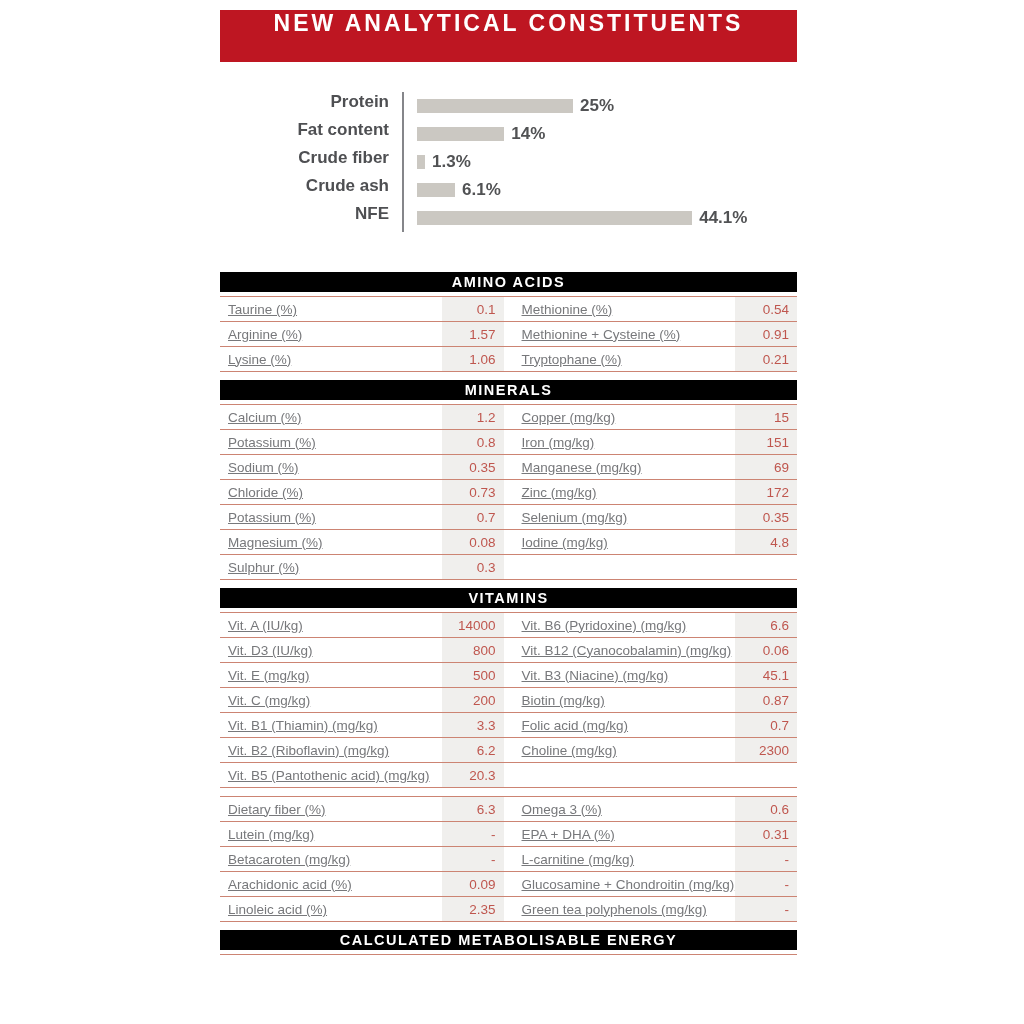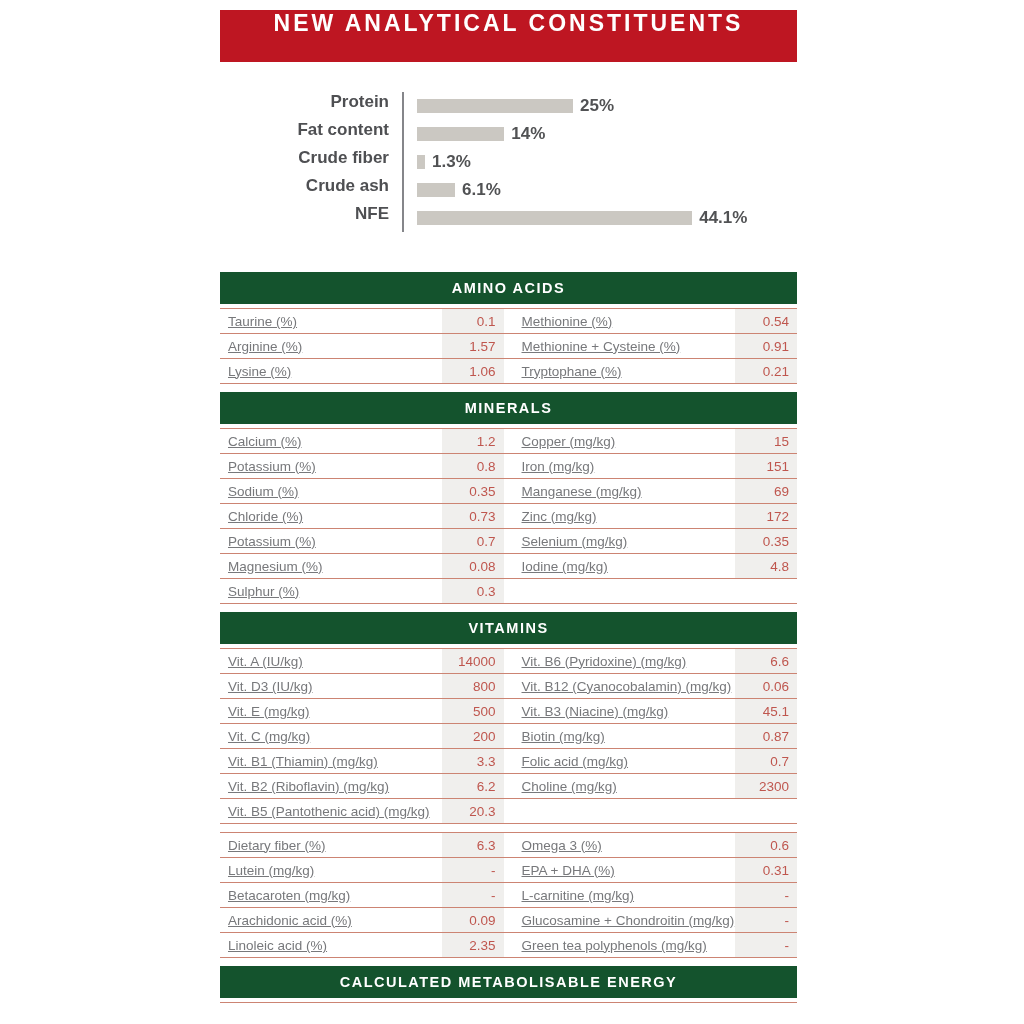--- a/index.html
+++ b/index.html
@@ -27,21 +27,21 @@
   .chart-plot{
     border-left:2px solid #85868A;padding-left:13px;flex:1;
     display:flex;align-items:center;height:100%;
   }
   .bar{height:14px;background:#CBC8C2;}
   .bar-pct{margin-left:7px;font-size:17px;font-weight:bold;color:#515254;white-space:nowrap;}
 
   
   .section{margin-top:8px;}
   .section-header{
-    height:32px;background:#14532d;color:#ffffff;
+    height:20px;background:#000000;color:#ffffff;
     display:flex;align-items:center;justify-content:center;
     font-size:14.5px;font-weight:bold;letter-spacing:1.5px;
   }
   .rows{margin-top:4px;border-bottom:1.5px solid #CC8473;}
   .section:last-child .rows{border-bottom:none;}
   .trow{
     display:grid;grid-template-columns:1fr 62px 10px 1fr 62px;
     height:24px;border-top:1.5px solid #CC8473;align-items:center;
   }
   .cell-label{

